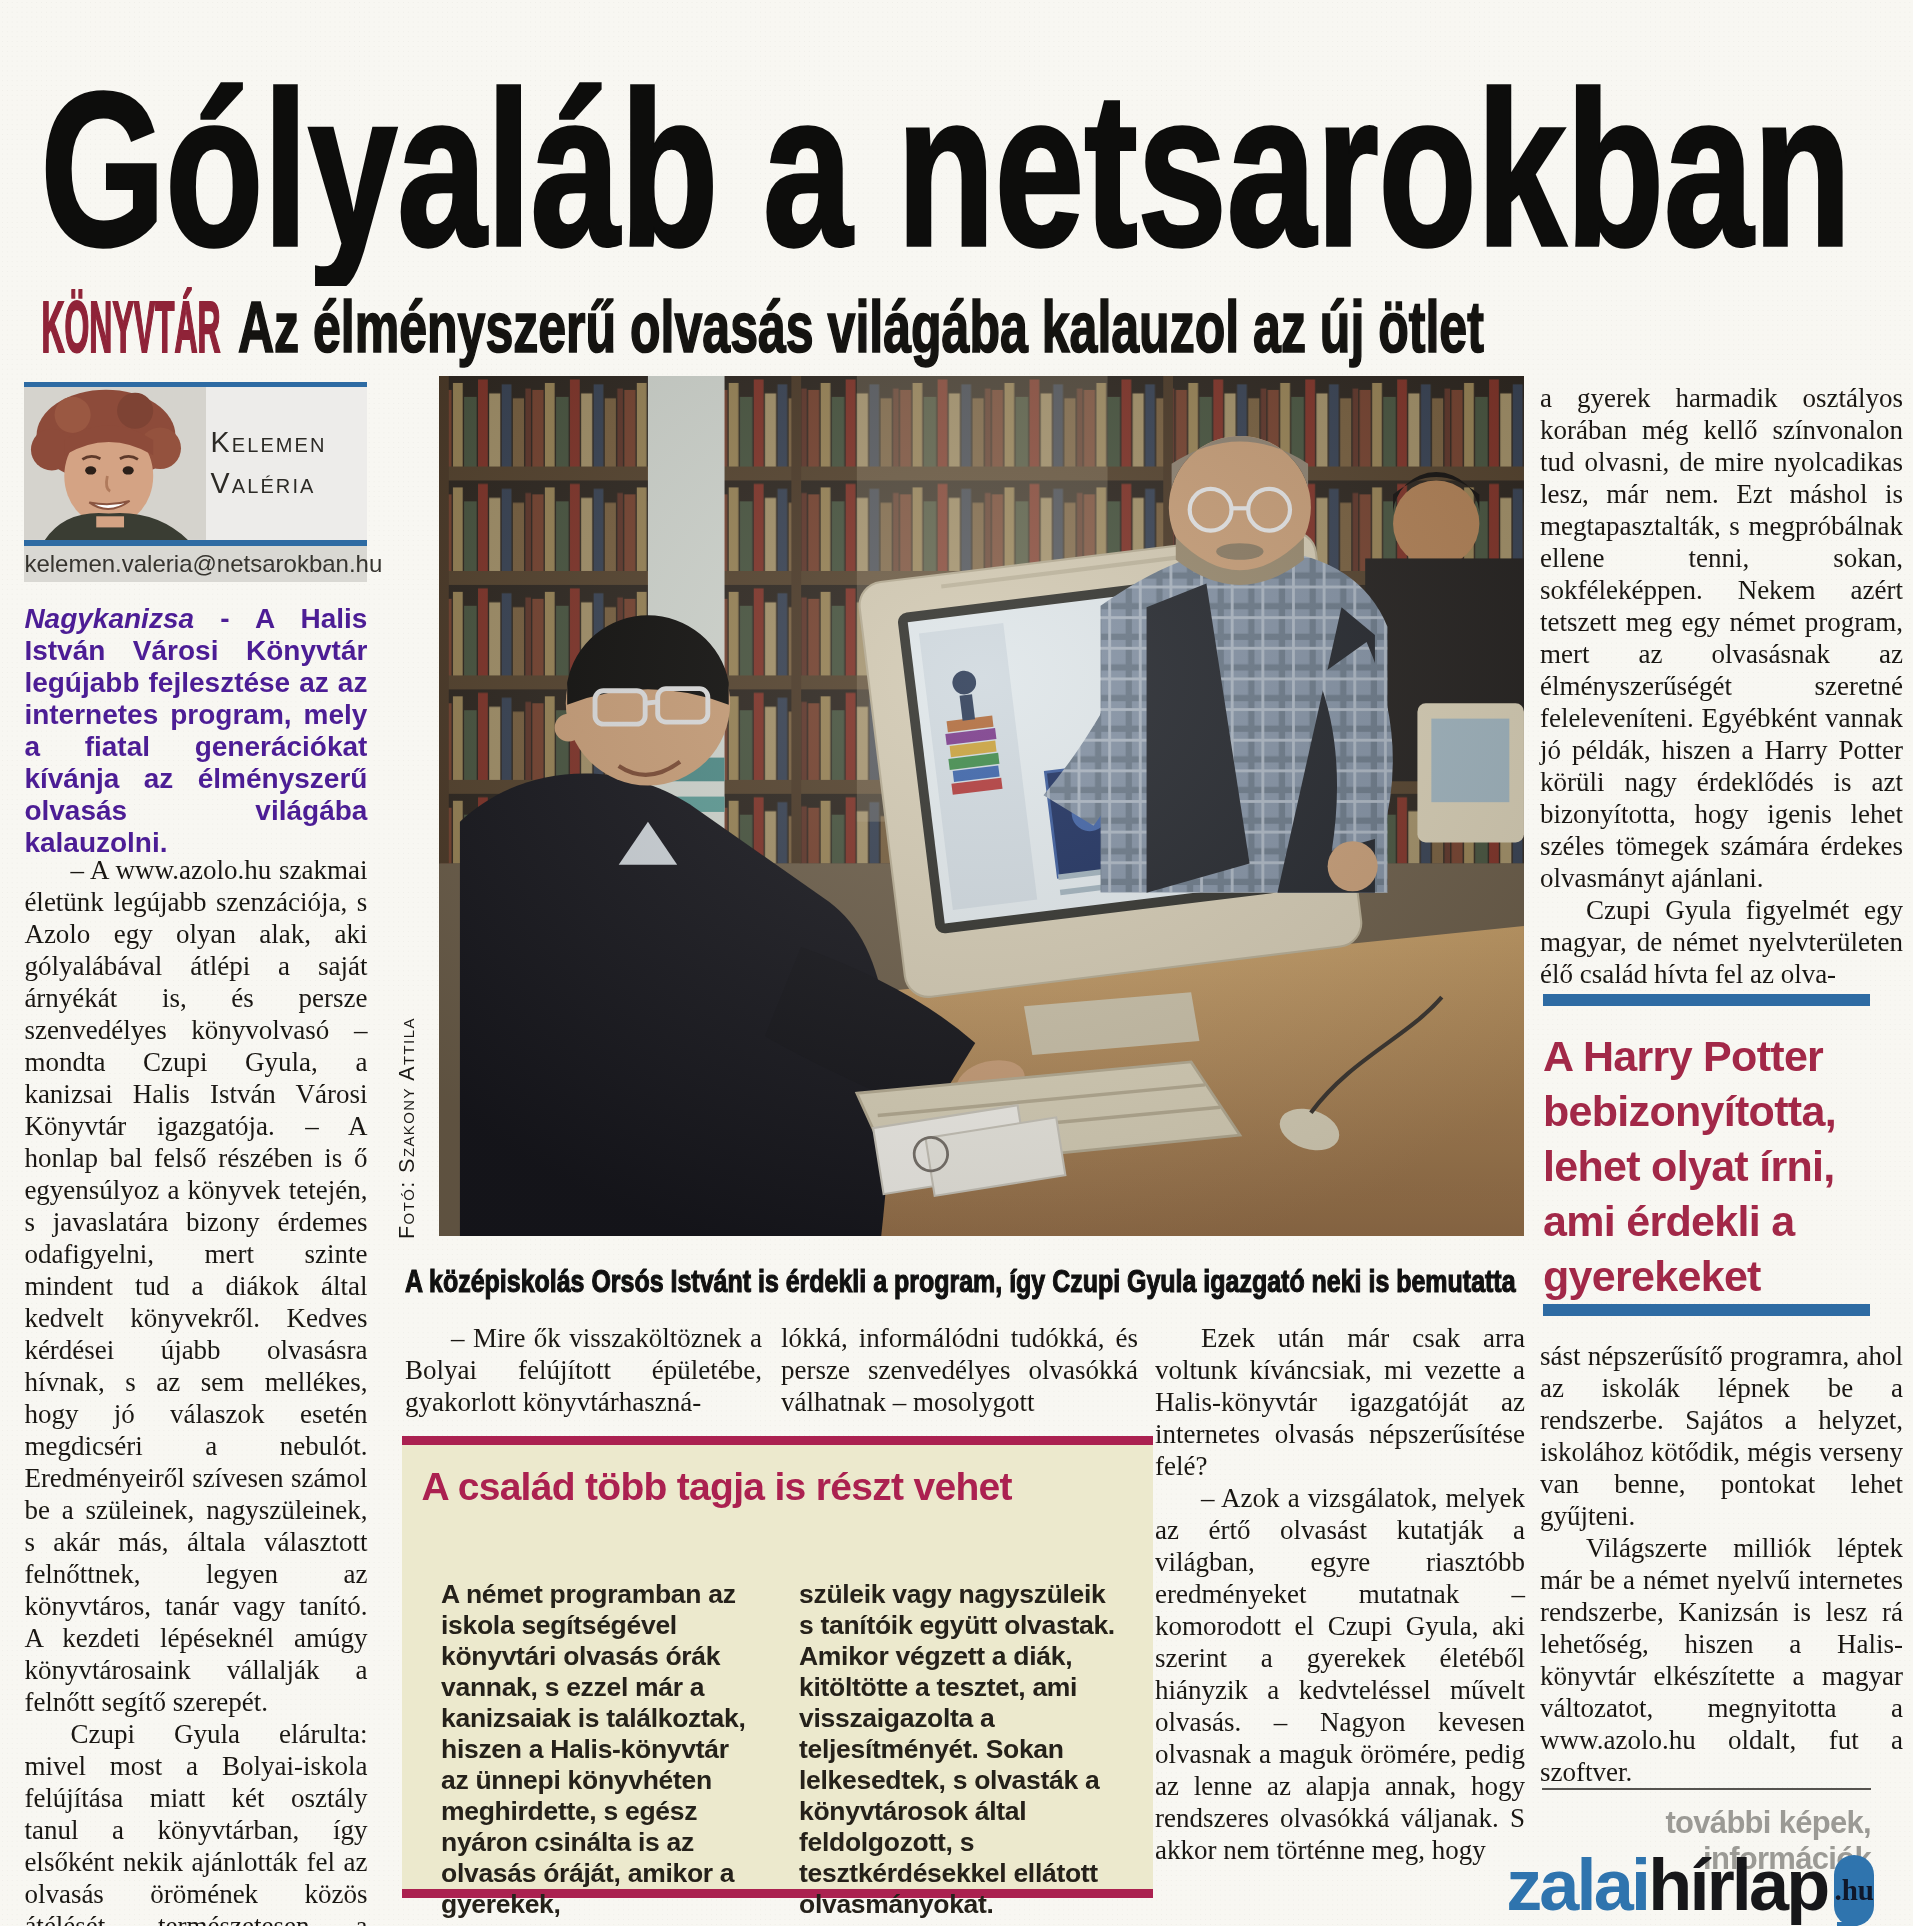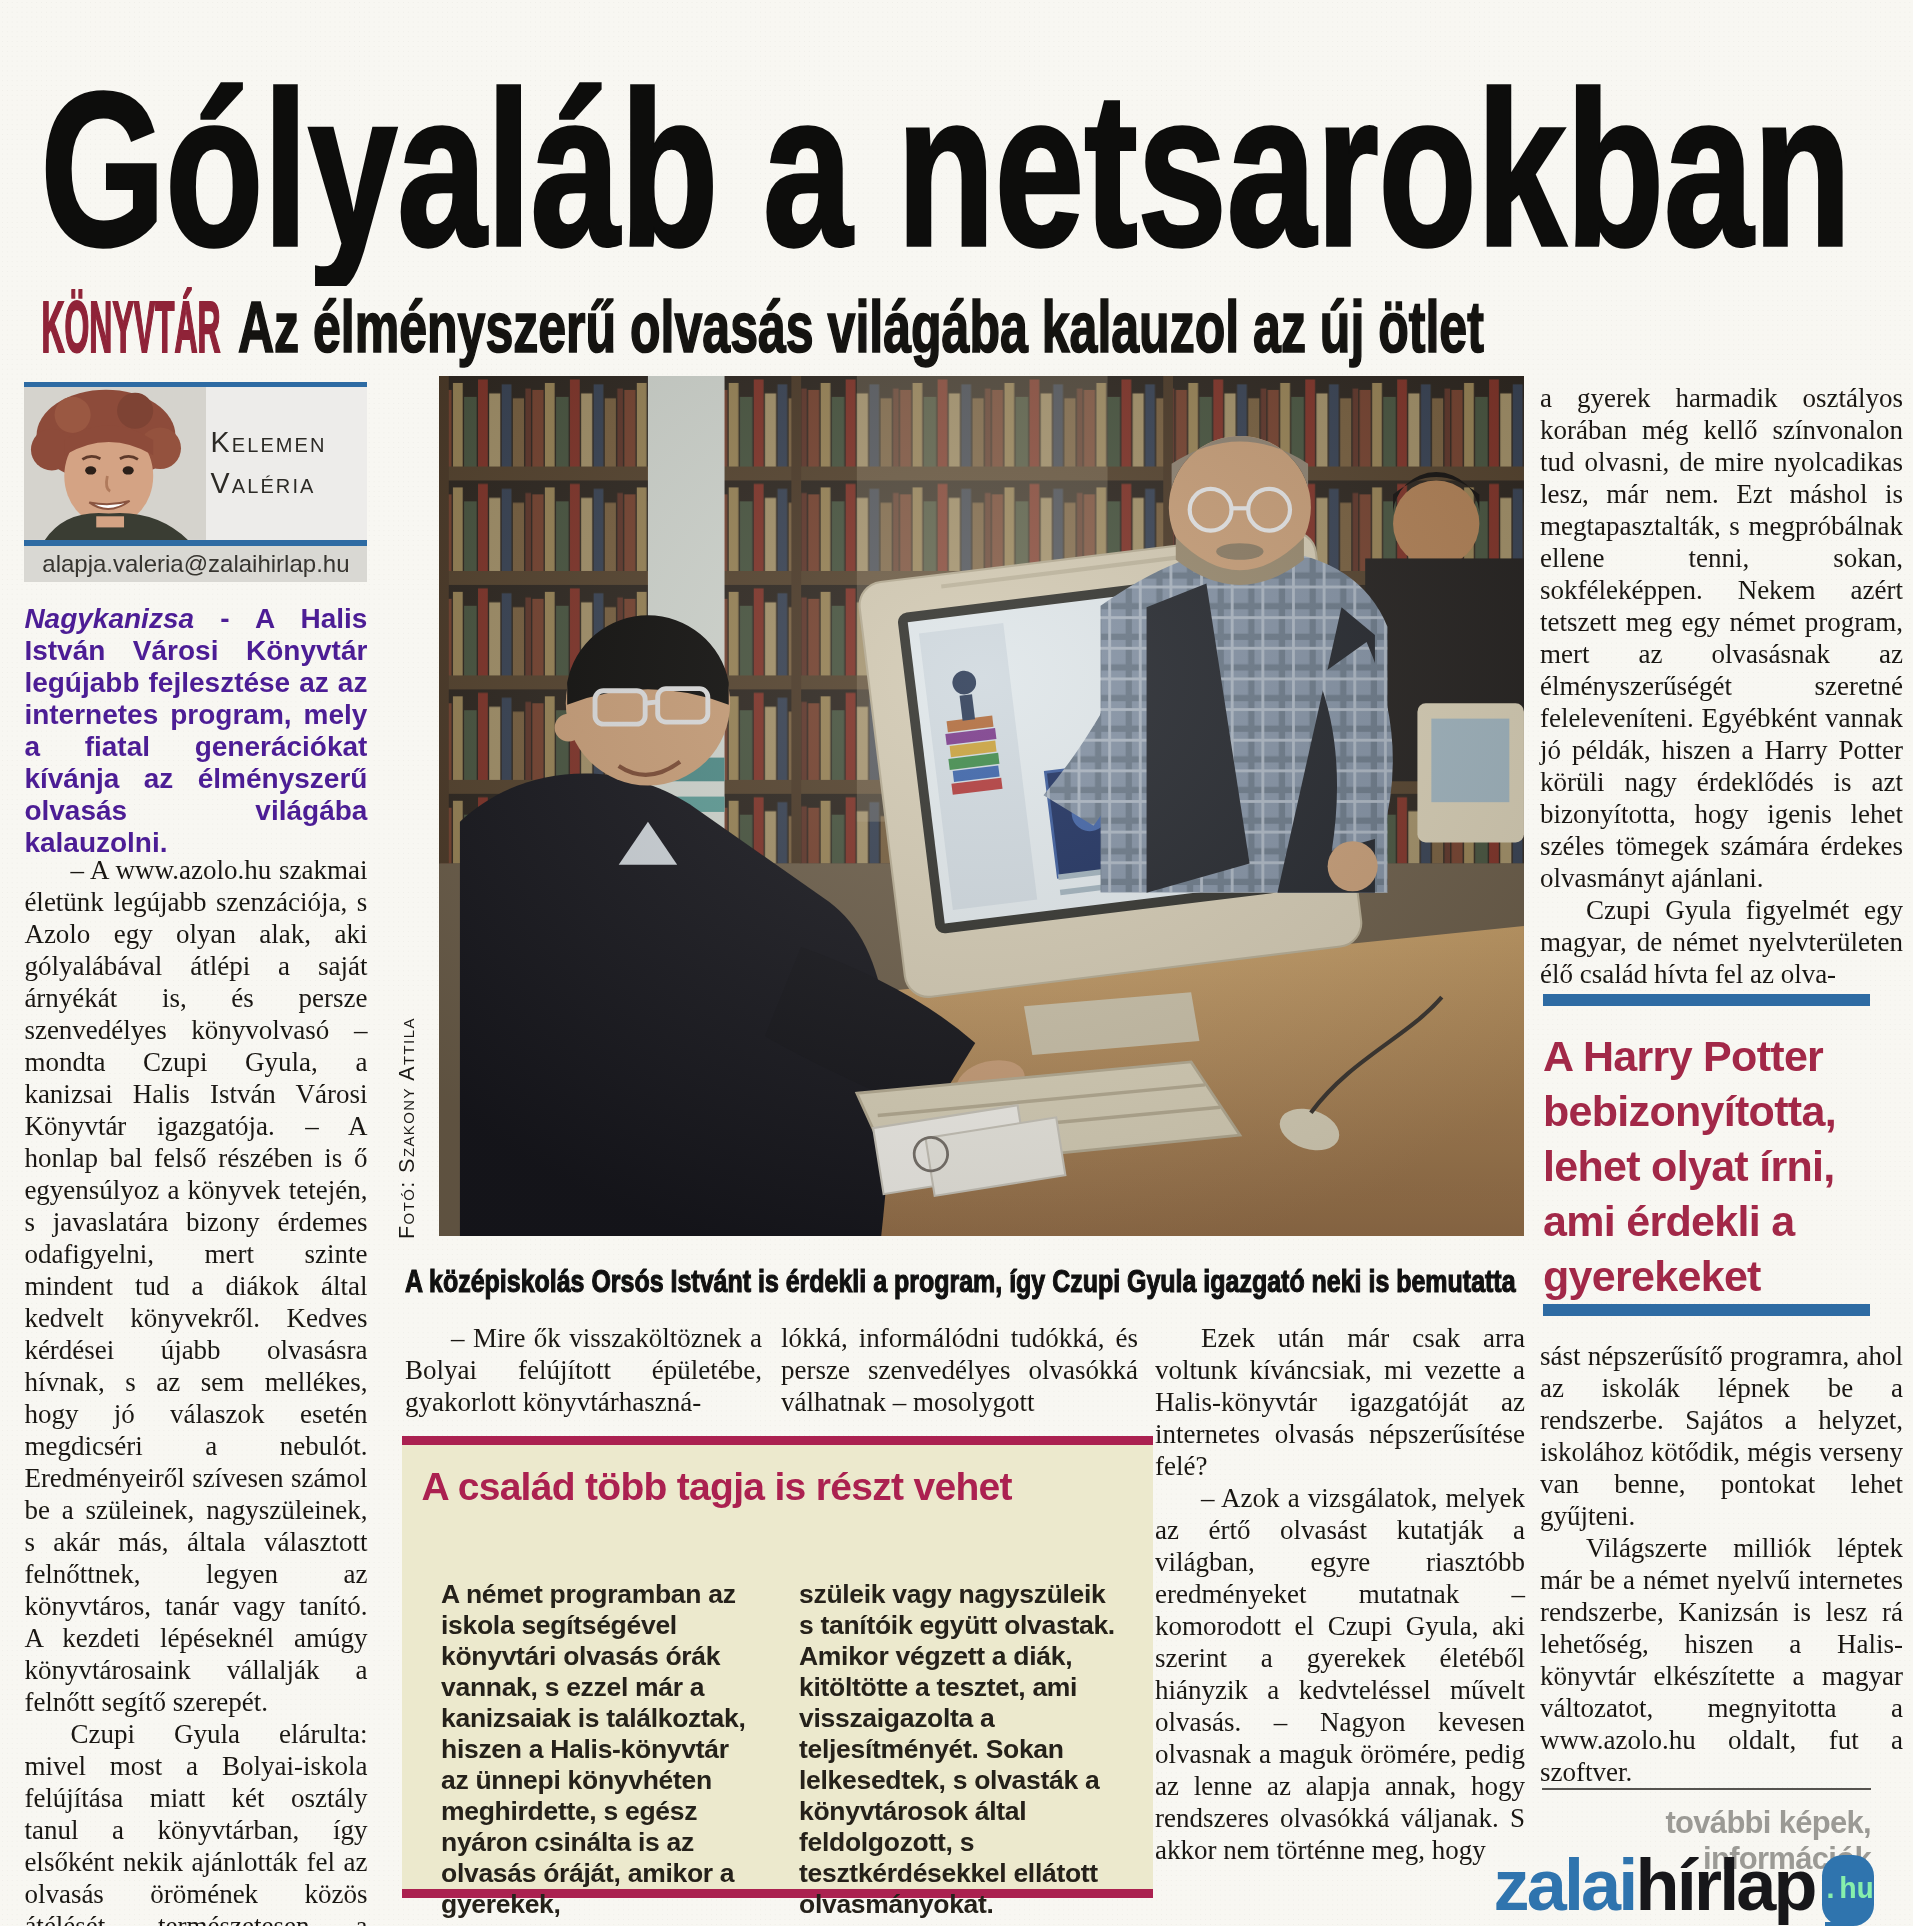--- a/index.html
+++ b/index.html
@@ -75,21 +75,21 @@
 
   
   .footer-rule{position:absolute;left:1542px;top:1788px;width:329px;height:2.1px;background:#55534f;}
   .footer-note{position:absolute;left:1542px;top:1805px;width:329px;text-align:right;
     font-family:"Liberation Sans", sans-serif;font-weight:bold;font-size:31px;letter-spacing:-0.7px;color:#9b9a95;}
   .logo-row{position:absolute;left:1536px;top:1844px;width:338px;display:flex;justify-content:flex-end;align-items:flex-end;}
   .logo-part1{font-family:"Liberation Sans", sans-serif;font-weight:bold;font-size:72px;letter-spacing:-2.8px;color:var(--logo-blue,#2f74ae);}
   .logo-part2{font-family:"Liberation Sans", sans-serif;font-weight:bold;font-size:72px;letter-spacing:-2.8px;color:#17171a;}
   .logo-bubble{position:relative;width:74px;height:71px;margin-left:7px;background:var(--logo-blue,#2f74ae);
     border-radius:21px;display:flex;align-items:center;justify-content:center;
-    font-family:Liberation Mono, monospace;font-weight:bold;font-size:29px;color:#86efac;}
+    font-family:Liberation Serif, serif;font-weight:bold;font-size:29px;color:#0f172a;}
   .logo-bubble::after{content:"";position:absolute;left:2.8px;bottom:-15.3px;width:0;height:0;
     border-left:25px solid var(--logo-blue,#2f74ae);border-bottom:19.5px solid transparent;}
 </style>
 </head>
 <body>
 
 <svg class="headline-svg" width="1914" height="279" viewBox="0 0 2748 400">
   <text class="headline-text" x="58" y="342" font-size="315" textLength="2600" lengthAdjust="spacingAndGlyphs">Gólyaláb a netsarokban</text>
 </svg>
 
@@ -116,21 +116,21 @@
       <path d="M84,104 Q96,96 110,103" stroke="#5e3a2a" stroke-width="4" fill="none"></path>
       <path d="M138,103 Q152,96 164,104" stroke="#5e3a2a" stroke-width="4" fill="none"></path>
       <path d="M120,128 Q116,146 124,150" stroke="#b07a5c" stroke-width="4" fill="none"></path>
       <path d="M94,166 Q122,186 152,164 Q124,172 94,166 Z" fill="#fff" stroke="#8a5540" stroke-width="3"></path>
       <path d="M30,220 Q60,176 122,182 Q190,176 236,220 Z" fill="#3a3d33"></path>
       <rect x="104" y="186" width="40" height="16" fill="#d4a384"></rect>
     </svg>
     <div class="author-name">Kelemen Valéria</div>
   </div>
   <div class="author-line bottom"></div>
-  <div class="author-email">alapja.valeria@zalaihirlap.hu</div>
+  <div class="author-email">kelemen.valeria@netsarokban.hu</div>
 </div>
 
 <div class="lead">
   <span class="loc">Nagykanizsa</span>
   <span>- A Halis István Városi Könyvtár legújabb fejlesztése az az internetes program, mely a fiatal generációkat kívánja az élményszerű olvasás világába kalauzolni.</span>
 </div>
 
 <div class="bodycol leftcol-body">
   <p>– A www.azolo.hu szakmai életünk legújabb szenzációja, s Azolo egy olyan alak, aki gólyalábával átlépi a saját árnyékát is, és persze szenvedélyes könyvolvasó – mondta Czupi Gyula, a kanizsai Halis István Városi Könyvtár igazgatója. – A honlap bal felső részében is ő egyensúlyoz a könyvek tetején, s javaslatára bizony érdemes odafigyelni, mert szinte mindent tud a diákok által kedvelt könyvekről. Kedves kérdései újabb olvasásra hívnak, s az sem mellékes, hogy jó válaszok esetén megdicséri a nebulót. Eredményeiről szívesen számol be a szüleinek, nagyszüleinek, s akár más, általa választott felnőttnek, legyen az könyvtáros, tanár vagy tanító. A kezdeti lépéseknél amúgy könyvtárosaink vállalják a felnőtt segítő szerepét.</p>
   <p>Czupi Gyula elárulta: mivel most a Bolyai-iskola felújítása miatt két osztály tanul a könyvtárban, így elsőként nekik ajánlották fel az olvasás örömének közös átélését, természetesen a frissen elindított szolgáltatásukkal.</p>

